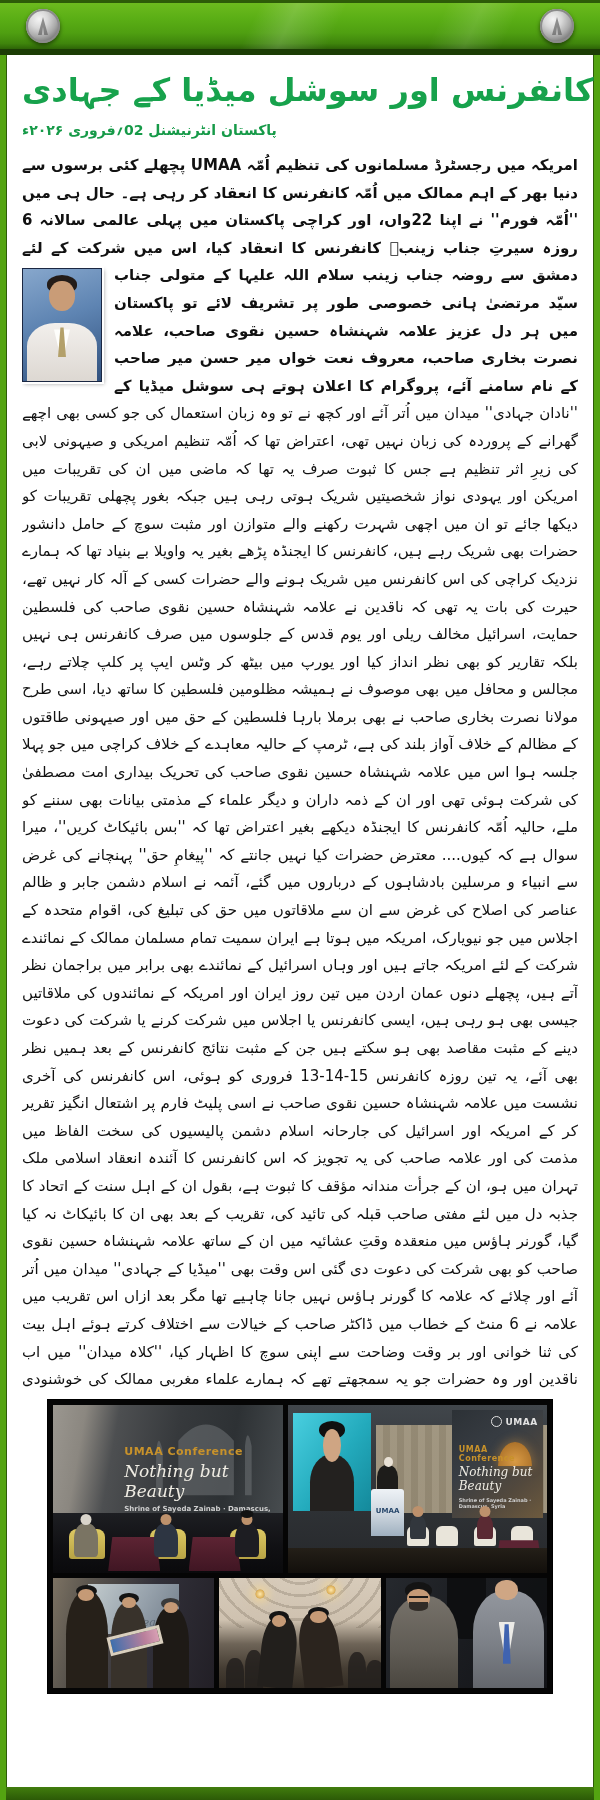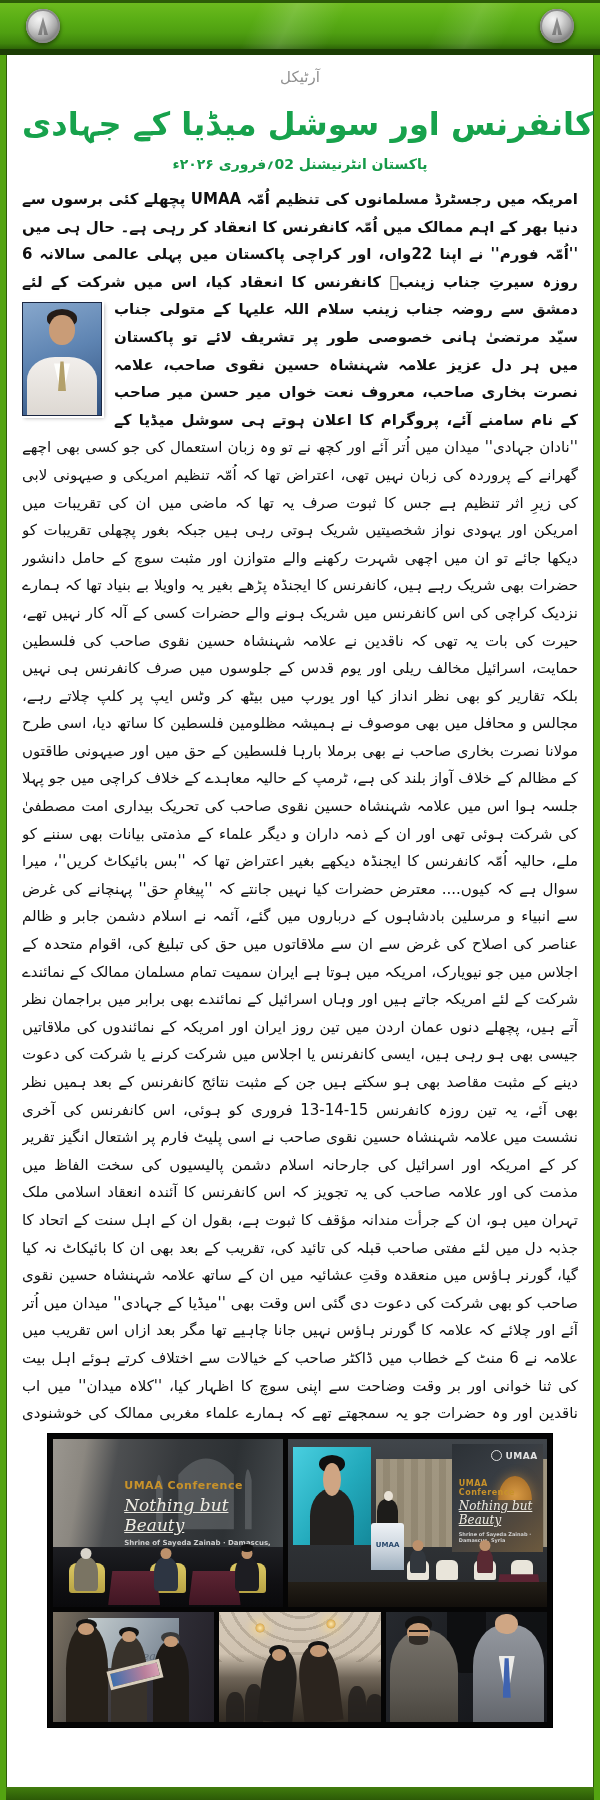--- a/index.html
+++ b/index.html
@@ -19,21 +19,21 @@
        box-shadow:0 2px 4px rgba(0,0,0,.55),inset 0 0 0 2px #8b8b8b;}
   .pin i{position:absolute;left:12px;top:8px;width:10px;height:18px;background:#5d5d5d;opacity:.65;
          clip-path:polygon(50% 0,100% 100%,62% 100%,50% 55%,38% 100%,0 100%);}
   .pin-left{left:26px;} .pin-right{right:26px;}
   
   .content{padding:52px 16px 0;}
   .category{margin-top:16px;text-align:center;font-size:15px;color:#8f8f8f;letter-spacing:1px;}
   .title{margin:10px 0 0;text-align:center;font-size:32px;line-height:56px;font-weight:bold;
          color:#17a24c;white-space:nowrap;}
   .byline{margin-top:2px;text-align:center;font-size:18px;line-height:32px;font-weight:bold;color:#20205a;}
-  .dateline{text-align:center;font-size:14px;line-height:24px;font-weight:bold;color:#169a48;}
+  .dateline{text-align:left;font-size:14px;line-height:24px;font-weight:bold;color:#169a48;}
   
   .body{direction:rtl;margin-top:10px;height:1242px;overflow:hidden;text-align:justify;
         font-size:15px;line-height:27.6px;color:#111;}
   .lead{font-weight:bold;}
   .portrait{float:left;width:78px;height:112px;margin:6px 12px 6px 0;position:relative;
             background:linear-gradient(160deg,#87a7cc 0%,#5e84b2 45%,#31517e 100%);
             border:1px solid #1b2742;box-shadow:0 0 0 2px #fff,2px 2px 4px rgba(0,0,0,.35);}
   .portrait i{position:absolute;display:block;}
   .po-hair{left:24px;top:6px;width:30px;height:18px;border-radius:50% 50% 40% 40%;background:#241c18;}
   .po-face{left:26px;top:12px;width:26px;height:30px;border-radius:48%;background:#c99c77;}
@@ -46,21 +46,21 @@
   
   .collage{margin:6px 26px 0;background:#050505;padding:5px;box-shadow:0 0 0 1px #000;}
   .crow{display:flex;gap:5px;} .crow+.crow{margin-top:5px;}
   .cell{position:relative;overflow:hidden;background:#222;}
   .r1 .cell{height:168px;} .r2 .cell{height:110px;flex:1;}
   .ph1{flex:47;} .ph2{flex:53;}
   
   .ph1{background:linear-gradient(100deg,#9b9790 0%,#8b8780 13%,#4d4f51 26%,#36393c 50%,#2d3134 72%,#4c5154 100%);}
   .p1-slide{position:absolute;left:31%;top:24%;width:66%;}
   .s-title{font-size:11px;font-weight:bold;color:#c8922a;letter-spacing:.5px;}
-  .s-head{font-family:"DejaVu Serif",serif;font-style:italic;font-size:17px;color:#efece3;margin-top:3px;text-decoration:underline;}
+  .s-head{font-family:"DejaVu Serif",serif;font-style:italic;font-size:17px;color:#efece3;margin-top:3px;}
   .s-sub{font-size:7px;color:#cfcfcf;margin-top:4px;font-weight:bold;}
   .p1-mosque{position:absolute;right:2%;top:2%;width:58%;height:52%;opacity:.5;}
   .p1-stage{position:absolute;left:0;right:0;bottom:0;height:36%;
             background:linear-gradient(180deg,#1d1e22 0%,#101013 60%,#0a0a0c 100%);}
   .chair{position:absolute;bottom:14px;width:36px;height:30px;border-radius:8px 8px 3px 3px;
          background:linear-gradient(180deg,#ddc963,#b7a344);}
   .mtable{position:absolute;bottom:2px;width:52px;height:34px;background:linear-gradient(180deg,#5d2433,#401623);
           clip-path:polygon(8% 0,92% 0,100% 100%,0 100%);}
   .fig{position:absolute;}
   .fig .fh{position:absolute;left:50%;transform:translateX(-50%);top:-9px;width:11px;height:11px;border-radius:50%;background:#bd916c;}
@@ -138,21 +138,20 @@
   <div class="banner">
     <div class="pin pin-left">
         <i></i>
       </div>
     <div class="pin pin-right">
         <i></i>
       </div>
   </div>
 
   <div class="content">
-    <div class="category">آرٹیکل</div>
     <h1 class="title">اُمّہ کانفرنس اور سوشل میڈیا کے جہادی</h1>
     <div class="dateline">پاکستان انٹرنیشنل 02؍فروری ۲۰۲۶ء</div>
 
     <div class="body">
       <span class="lead">امریکہ میں رجسٹرڈ مسلمانوں کی تنظیم اُمّہ UMAA پچھلے کئی برسوں سے دنیا بھر کے اہم ممالک میں اُمّہ کانفرنس کا انعقاد کر رہی ہے۔ حال ہی میں ''اُمّہ فورم'' نے اپنا 22واں، اور کراچی پاکستان میں پہلی عالمی سالانہ 6 روزہ سیرتِ جناب زینبؑ کانفرنس کا انعقاد کیا، اس میں شرکت کے لئے دمشق سے روضہ جناب</span>
       <span class="portrait">
         <i class="po-suit"></i>
         <i class="po-shirt"></i>
         <i class="po-tie"></i>
         <i class="po-hair"></i>

